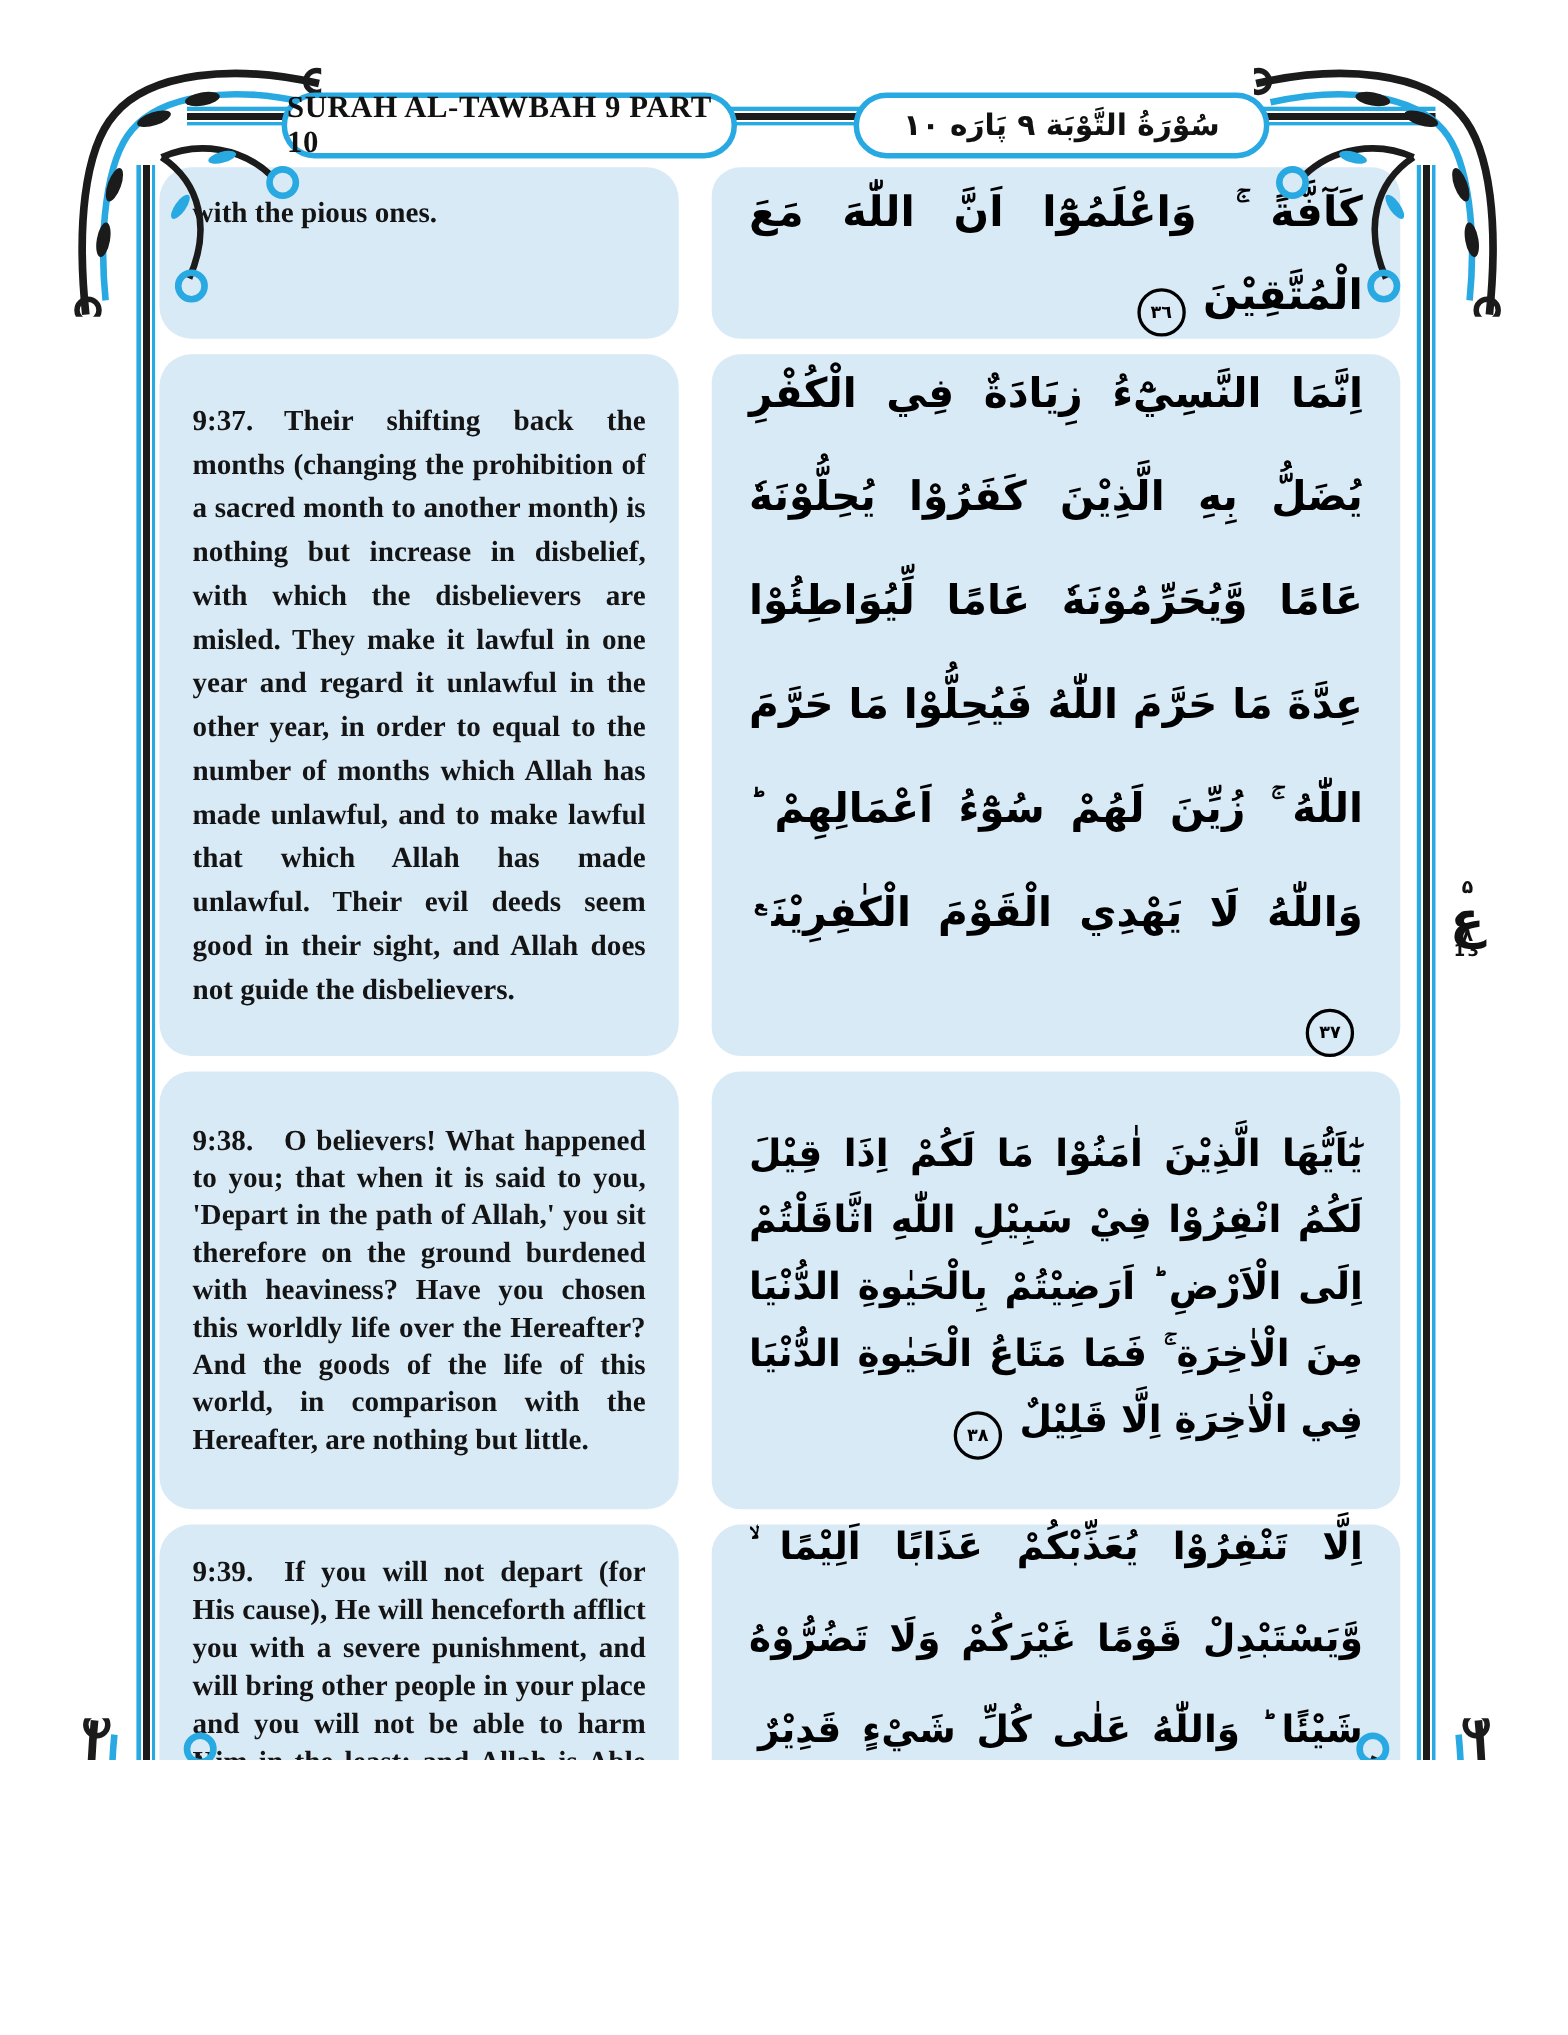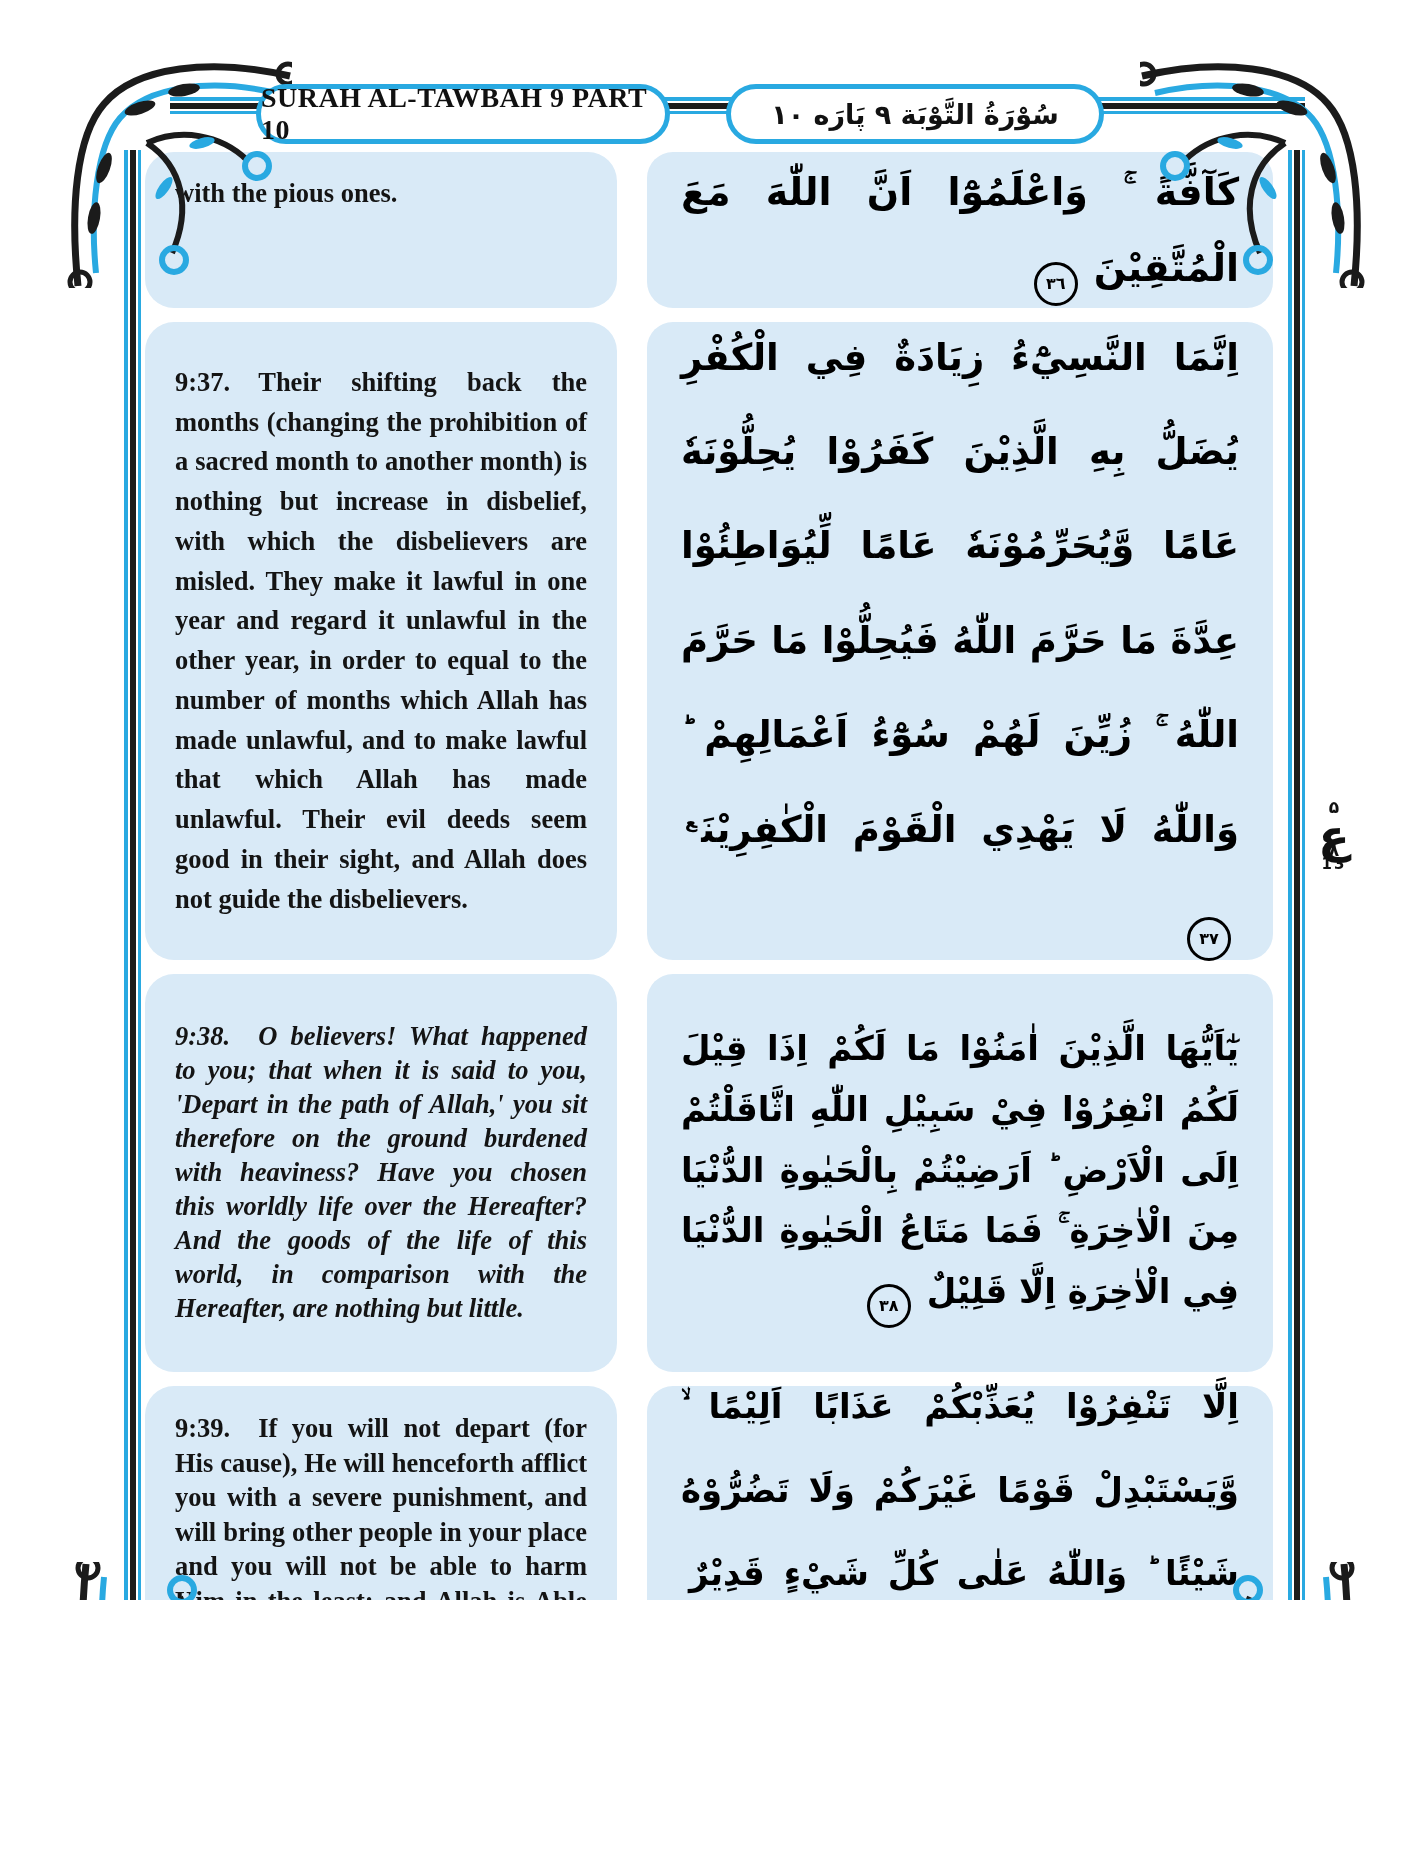--- a/index.html
+++ b/index.html
@@ -14,42 +14,42 @@
   .top-line{left:170px;right:120px;top:97px;}
   .bottom-line{left:200px;right:95px;top:1723px;}
   .left-line{left:124px;top:150px;height:1490px;}
   .right-line{left:1288px;top:150px;height:1490px;}
 
   
   .banner{position:absolute;top:84px;height:50px;background:#fff;border:5px solid #29a9e1;
           border-radius:30px;display:flex;align-items:center;justify-content:center;z-index:5;}
   .banner-left{left:256px;width:404px;}
   .banner-left span{font-family:"Liberation Serif",serif;font-weight:bold;font-size:28px;letter-spacing:.5px;}
-  .banner-right{left:726px;width:368px;}
+  .banner-right{left:776px;width:368px;}
   .banner-right span{font-family:"DejaVu Sans",sans-serif;font-weight:bold;font-size:27px;direction:rtl;}
 
   
   .corner{position:absolute;width:240px;height:240px;z-index:4;pointer-events:none;}
   .c-tl{left:52px;top:48px;}
   .c-tr{left:1140px;top:48px;transform:scaleX(-1);}
   .c-bl{left:60px;top:1562px;transform:scaleY(-1);}
   .c-br{left:1130px;top:1562px;transform:scale(-1,-1);}
 
   
   .content{position:absolute;left:145px;top:152px;width:1128px;height:1540px;
            display:grid;grid-template-columns:472px 1fr;grid-template-rows:156px 638px 398px 292px;
            gap:14px 30px;}
   .cell{background:#d9eaf7;border-radius:26px;box-sizing:border-box;}
   .en{padding:24px 30px;display:flex;flex-direction:column;justify-content:center;border-radius:29px;}
   .en p{margin:0;font-family:"Liberation Serif",serif;font-weight:bold;font-size:26.5px;
         text-align:justify;color:#141414;}
   .en.top-align{justify-content:flex-start;}
   .en-r1 p{line-height:1.35;text-align:left;}
   .en-r2 p{line-height:1.5;}
-  .en-r3 p{line-height:1.28;font-style:italic;}
+  .en-r3 p{line-height:1.28;}
   .en-r4 p{line-height:1.3;}
   .ref{margin-right:28px;}
 
   .ar{direction:rtl;padding:12px 34px;display:flex;align-items:center;}
   .ar p{margin:0;width:100%;font-family:"DejaVu Sans",sans-serif;font-weight:bold;color:#000;
         text-align:justify;}
   .ar-r1 p{font-size:38px;line-height:2.0;}
   .ar-r2 p{font-size:37px;line-height:2.55;}
   .ar-r3 p{font-size:34px;line-height:1.78;}
   .ar-r4 p{font-size:34px;line-height:2.45;}

